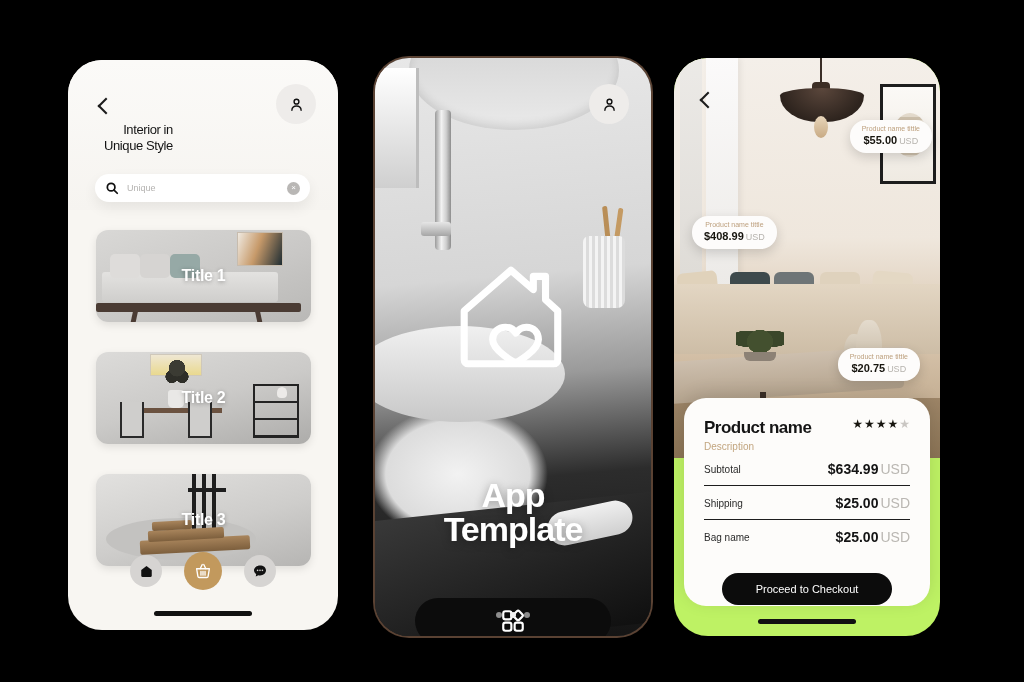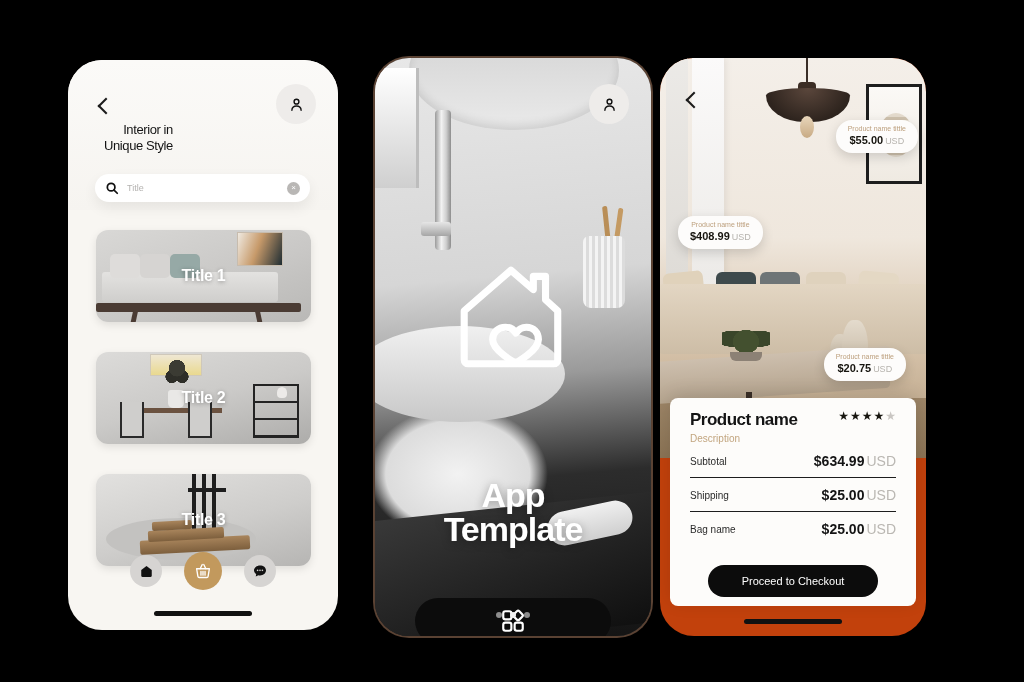--- a/index.html
+++ b/index.html
@@ -13,21 +13,21 @@
 
   
   .phone {
     position: absolute;
     border-radius: 34px;
     overflow: hidden;
   }
   .phone-1 { left: 68px;  top: 60px;  width: 270px; height: 570px; background: #f8f6f2; }
   .phone-2 { left: 375px; top: 58px;  width: 276px; height: 578px; background: #3a3a3a;
              box-shadow: 0 0 0 2px #5a4233; }
-  .phone-3 { left: 660px; top: 58px;  width: 266px; height: 578px; background: #c2410c; text-decoration: underline; }
+  .phone-3 { left: 674px; top: 58px;  width: 266px; height: 578px; background: #bef264; text-decoration: underline; }
 
   .home-bar {
     position: absolute; left: 50%; transform: translateX(-50%);
     width: 98px; height: 5px; background: #111; border-radius: 3px;
   }
 
   
   .p1-top { position: absolute; left: 0; top: 0; width: 100%; height: 150px;
             background: linear-gradient(#fbfaf8, #f6f4f0); }
   .back-chevron {
@@ -264,23 +264,23 @@
   .price-tag .pt-price { font-size: 11px; font-weight: 700; color: #17150f;
                          line-height: 1.3; white-space: nowrap; }
   .price-tag .pt-cur { font-size: 9px; font-weight: 400; color: #b6b3ae; margin-left: 2px; }
 
   .pt-a { right: 8px;  top: 62px; }
   .pt-b { left: 18px;  top: 158px; }
   .pt-c { right: 20px; top: 290px; }
 
   .p3-panel {
     position: absolute; left: 10px; right: 10px; top: 340px; bottom: 30px;
-    background: #fdfcfa; border-radius: 8px;
+    background: #fdfcfa; border-radius: 22px;
     box-shadow: 0 -4px 18px rgba(0,0,0,0.12);
-    padding: 12px 20px 0;
+    padding: 20px 20px 0;
   }
   .p3-prod-row { display: flex; align-items: flex-start; justify-content: space-between; }
   .p3-prod-name { font-size: 17px; font-weight: 700; color: #141414; letter-spacing: -0.5px; }
   .p3-prod-desc { font-size: 10px; color: #c2a57f; margin-top: 3px; }
   .stars { display: flex; gap: 1px; font-size: 12px; color: #17150f; line-height: 1; }
   .stars .off { color: #c9c6c2; }
 
   .line-row {
     display: flex; justify-content: space-between; align-items: center;
     padding: 9px 0 8px; border-bottom: 1.4px solid #1d1d1d;
@@ -314,21 +314,21 @@
     </div>
 
     <div class="p1-title">Interior in
 Unique Style</div>
 
     <div class="search-bar">
       <svg width="14" height="14" viewBox="0 0 24 24" fill="none" stroke="#111" stroke-width="3" stroke-linecap="round">
         <circle cx="10.5" cy="10.5" r="6.5"></circle>
         <path d="M15.5 15.5L21 21"></path>
       </svg>
-      <span class="search-input-text">Title</span>
+      <span class="search-input-text">Unique</span>
       <span class="clear-btn">×</span>
     </div>
 
     <div class="card-list">
 
       <div class="card">
         <div class="scene c1">
           <div class="art"></div>
           <div class="sofa"></div>
           <div class="cush k1"></div>

